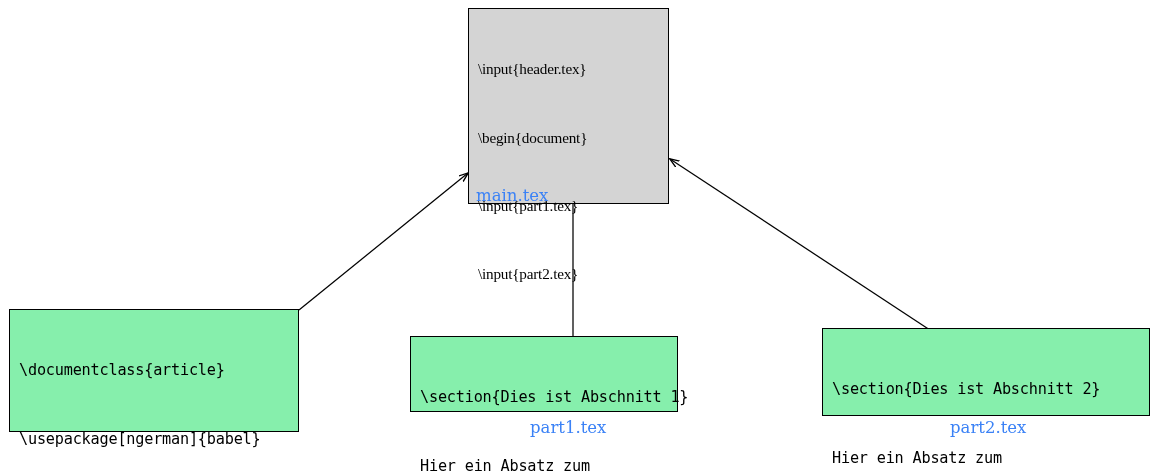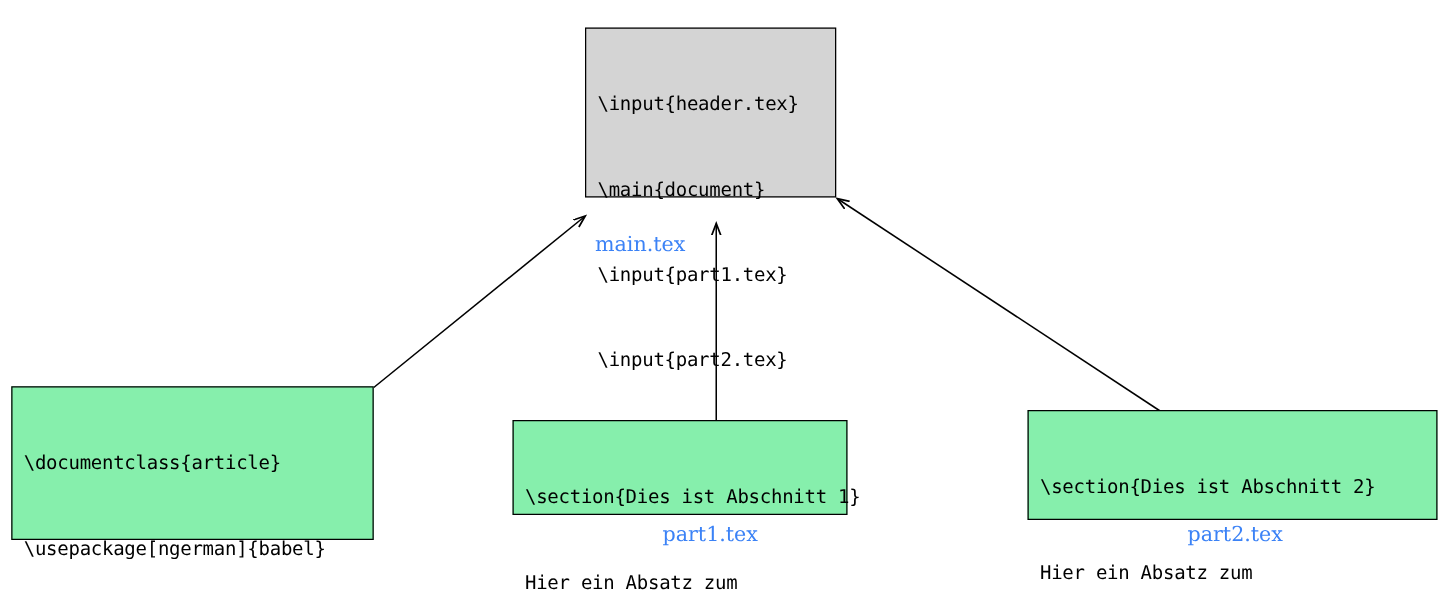--- a/index.html
+++ b/index.html
@@ -60,23 +60,23 @@
     <defs>
       <marker id="arrowhead" markerWidth="9" markerHeight="9" refX="7.4" refY="3.1" orient="auto" markerUnits="strokeWidth">
         <path d="M0,0.2 L7.6,3.1 L0,6.0" fill="none" stroke="#000000" stroke-width="1.1"></path>
       </marker>
     </defs>
     <line x1="299" y1="310" x2="468" y2="173" stroke="#000000" stroke-width="1.25" marker-end="url(#arrowhead)"></line>
     <line x1="573" y1="336" x2="573" y2="179" stroke="#000000" stroke-width="1.25" marker-end="url(#arrowhead)"></line>
     <line x1="936" y1="334" x2="670" y2="159" stroke="#000000" stroke-width="1.25" marker-end="url(#arrowhead)"></line>
   </svg>
 
-  <div class="node filled" style="left:468px; top:22px; width:201px; height:136px;">
+  <div class="node filled" style="left:468px; top:8px; width:201px; height:196px;font-family:Liberation Serif, serif;">
     <span class="code-line">\input{header.tex}</span>
-    <span class="code-line">\main{document}</span>
+    <span class="code-line">\begin{document}</span>
     <span class="code-line">\input{part1.tex}</span>
     <span class="code-line">\input{part2.tex}</span>
     <span class="code-line">\end{document}</span>
   </div>
   <div class="caption" style="left:476px; top:186px;">main.tex</div>
 
   <div class="node" style="left:9px; top:309px; width:290px; height:123px;">
     <span class="code-line">\documentclass{article}</span>
     <span class="code-line">\usepackage[ngerman]{babel}</span>
     

